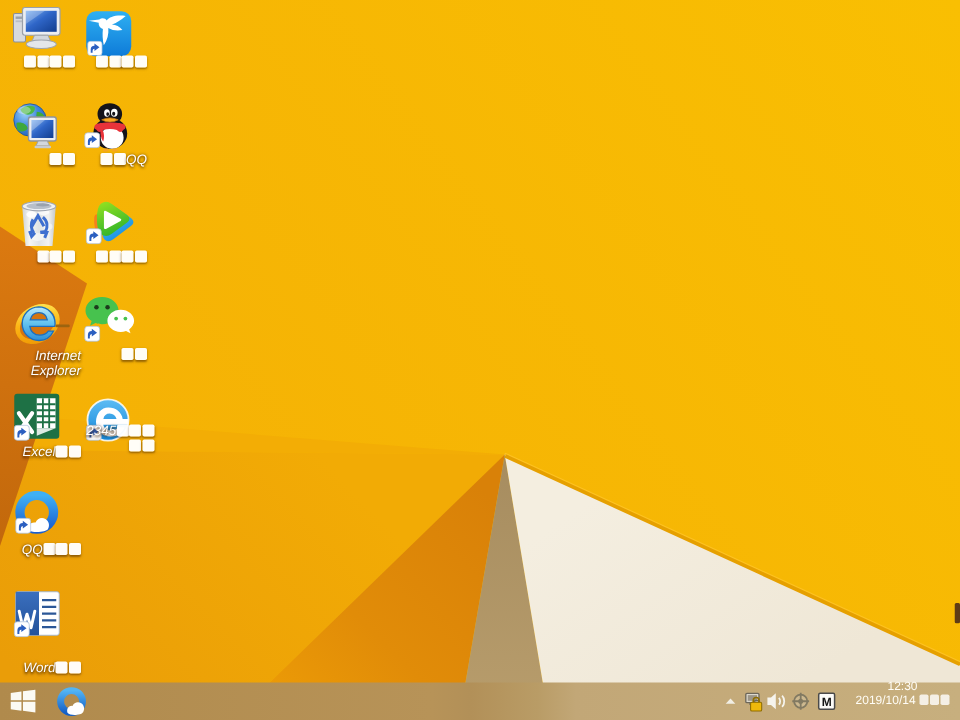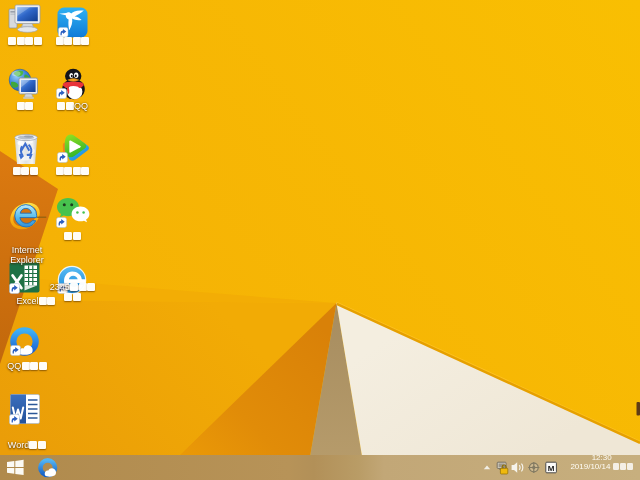--- a/index.html
+++ b/index.html
@@ -1,19 +1,19 @@
 <!DOCTYPE html>
 <html><head>
 <meta charset="utf-8">
 <style>
 html,body{margin:0;padding:0;}
 body{width:640px;height:480px;overflow:hidden;position:relative;font-family:"Liberation Sans",sans-serif;background:#F8BA04;}
 #wall{position:absolute;left:0;top:0;}
 .ico{position:absolute;}
-.lbl{position:absolute;color:#fff;font-size:9px;line-height:10px;text-align:center;text-shadow:0 1px 2px rgba(70,35,0,.9),0 0 2px rgba(70,35,0,.5);white-space:nowrap;}
+.lbl{position:absolute;color:#fff;font-size:9px;line-height:10px;text-align:right;text-shadow:0 1px 2px rgba(70,35,0,.9),0 0 2px rgba(70,35,0,.5);white-space:nowrap;font-style:italic;}
 .cj{display:inline-block;width:8px;height:8.4px;background:rgba(255,255,255,.97);border-radius:1.2px;margin:0 .25px;box-shadow:0 1px 1.5px rgba(70,35,0,.55);vertical-align:-1px;}
 .cjs{display:inline-block;width:6.2px;height:6.6px;background:rgba(255,255,255,.8);border-radius:1.2px;margin:0 .3px;vertical-align:-0.5px;}
 #taskbar{position:absolute;left:0;top:455px;width:640px;height:25px;background:linear-gradient(90deg,#B08A4C 0%,#B79358 45%,#B29058 49%,#B99C66 56%,#C2A777 60%,#C7AF7E 100%);}
 #clock{position:absolute;right:7px;top:430px;text-align:center;color:#FFFDF6;font-size:8px;line-height:9.2px;margin-top:23px;}
 </style>
 </head>
 <body>
 <svg id="wall" width="640" height="480" viewBox="0 0 640 480">
 <defs>
 <linearGradient id="bg" x1="640" y1="0" x2="0" y2="480" gradientUnits="userSpaceOnUse">
@@ -260,23 +260,23 @@
     <rect x="0.5" y="0.5" width="10" height="10" rx="2" fill="#fff" stroke="#a9bed8" stroke-width="0.5"></rect>
     <path d="M2.6 8.6 L2.6 6.2 Q2.6 3.9 5.2 3.7 L5.2 2.1 L8.7 4.8 L5.2 7.4 L5.2 5.7 Q3.9 5.8 3.9 7.2 L3.9 8.6 Z" fill="#2b5fc0"></path>
   </svg>
 
 <div class="lbl" style="left:0px;top:36px;width:50px"><span class="cj"></span><span class="cj"></span><span class="cj"></span><span class="cj"></span></div>
 <div class="lbl" style="left:47px;top:36px;width:51px"><span class="cj"></span><span class="cj"></span><span class="cj"></span><span class="cj"></span></div>
 <div class="lbl" style="left:0px;top:101px;width:50px"><span class="cj"></span><span class="cj"></span></div>
 <div class="lbl" style="left:47px;top:101px;width:51px"><span class="cj"></span><span class="cj"></span>QQ</div>
 <div class="lbl" style="left:0px;top:166px;width:50px"><span class="cj"></span><span class="cj"></span><span class="cj"></span></div>
 <div class="lbl" style="left:47px;top:166px;width:51px"><span class="cj"></span><span class="cj"></span><span class="cj"></span><span class="cj"></span></div>
-<div class="lbl" style="left:0px;top:245px;width:54px">Internet<br>Explorer</div>
+<div class="lbl" style="left:0px;top:232px;width:54px">Internet<br>Explorer</div>
 <div class="lbl" style="left:47px;top:231px;width:51px"><span class="cj"></span><span class="cj"></span></div>
-<div class="lbl" style="left:0px;top:296px;width:72px">Excel<span class="cj"></span><span class="cj"></span></div>
+<div class="lbl" style="left:0px;top:296px;width:54px">Excel<span class="cj"></span><span class="cj"></span></div>
 <div class="lbl" style="left:42px;top:282px;width:61px">2345<span class="cj"></span><span class="cj"></span><span class="cj"></span><br><span class="cj"></span><span class="cj"></span></div>
 <div class="lbl" style="left:0px;top:361px;width:54px">QQ<span class="cj"></span><span class="cj"></span><span class="cj"></span></div>
 <div class="lbl" style="left:0px;top:440px;width:54px">Word<span class="cj"></span><span class="cj"></span></div>
 
 <div id="taskbar"></div>
 
 <svg class="ico" style="left:7px;top:459px" width="17" height="17" viewBox="0 0 17 17">
 <polygon points="0,3 7.3,2 7.3,7.9 0,7.9" fill="#fbfaf4"></polygon>
 <polygon points="8.3,1.9 16.6,0.8 16.6,7.9 8.3,7.9" fill="#fbfaf4"></polygon>
 <polygon points="0,8.9 7.3,8.9 7.3,14.8 0,13.8" fill="#fbfaf4"></polygon>

